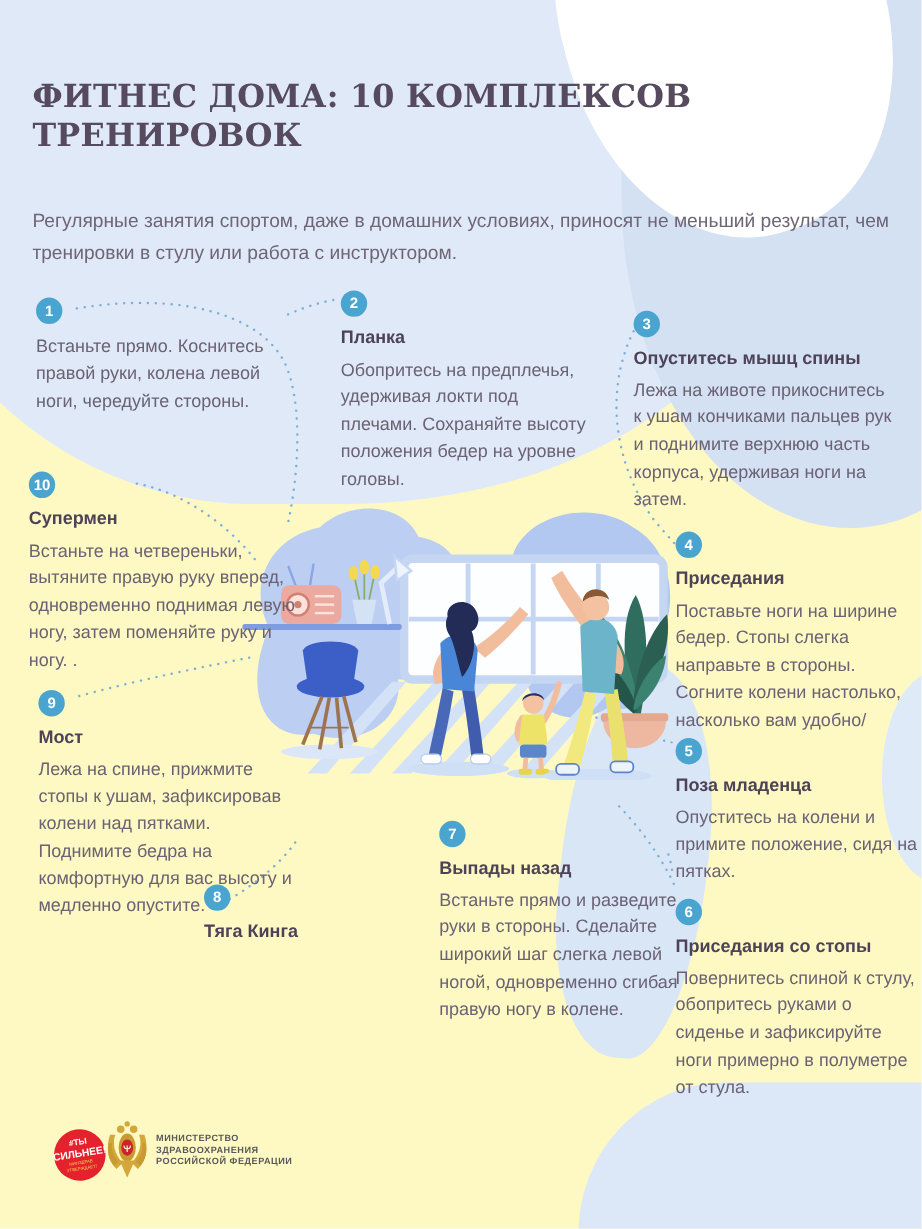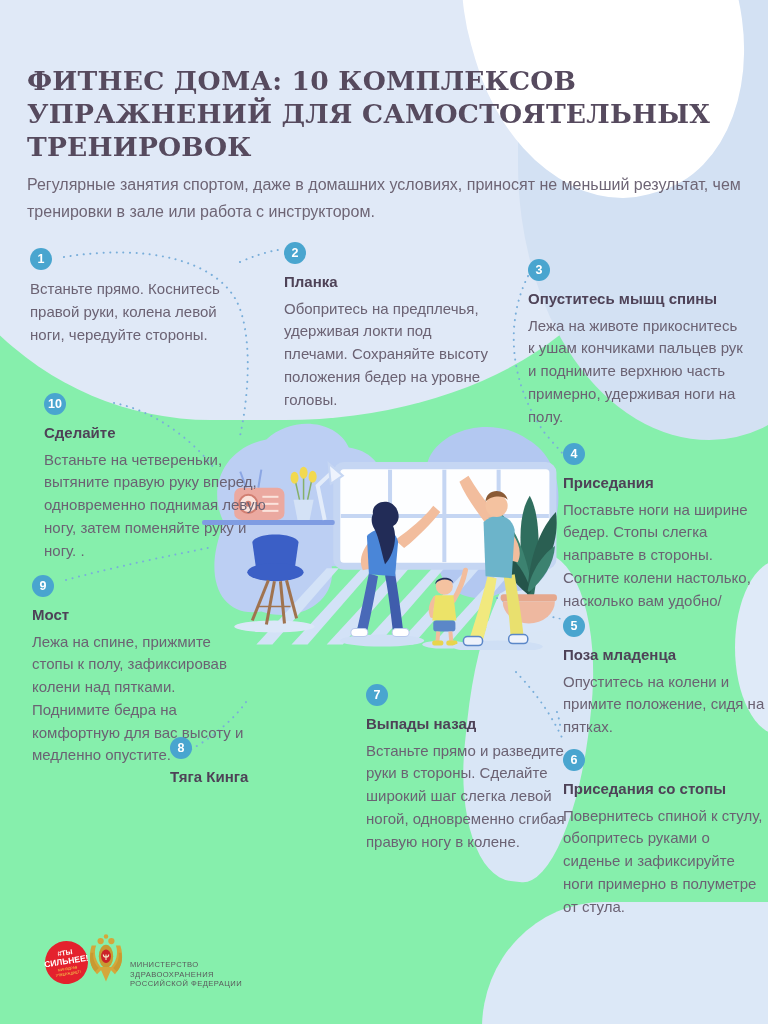--- a/index.html
+++ b/index.html
@@ -1,16 +1,16 @@
 <!DOCTYPE html>
 <html><head>
 <meta charset="utf-8">
 <style>
   html,body{margin:0;padding:0;background:#ffffff;}
-  #poster{position:relative;width:768px;height:1024px;overflow:hidden;background:#86efac;
+  #poster{position:relative;width:768px;height:1024px;overflow:hidden;background:#fef9c3;
           font-family:"Liberation Sans",sans-serif;}
   
   .blob{position:absolute;z-index:0;}
   .blob-top-left{left:-100px;top:-160px;width:740px;height:580px;background:#e0e9f7;
        border-radius:0 0 48% 42% / 0 0 40% 55%;}
   .blob-top-right{right:-80px;top:-90px;width:330px;height:530px;background:#d3e1f3;
        border-radius:0 0 42% 58% / 0 0 30% 52%;}
   .blob-white-notch{left:468px;top:-170px;width:270px;height:370px;background:#ffffff;
        border-radius:48%;transform:rotate(-16deg);}
   .blob-mid{left:468px;top:552px;width:122px;height:330px;background:#d9e6f6;
@@ -35,36 +35,36 @@
   .item p{margin:0;font-size:15px;color:#6b6273;line-height:1.52;}
   .p1{left:30px;top:248px;width:205px;}
   .p2{left:284px;top:242px;width:205px;}
   .p3{left:528px;top:259px;width:215px;}
   .p4{left:563px;top:443px;width:205px;}
   .p5{left:563px;top:615px;width:210px;}
   .p6{left:563px;top:749px;width:205px;}
   .p7{left:366px;top:684px;width:212px;}
   .p8{left:170px;top:737px;width:228px;}
   .p9{left:32px;top:575px;width:222px;}
-  .p10{left:44px;top:393px;width:222px;}
+  .p10{left:24px;top:393px;width:222px;}
   
   .connectors{position:absolute;left:0;top:0;z-index:1;}
   .connectors path{fill:none;stroke:#79aeda;stroke-width:2;stroke-linecap:round;
        stroke-dasharray:.1 6.5;}
   .illustration{position:absolute;left:196px;top:416px;width:372px;height:234px;z-index:2;}
   
   .campaign-badge{position:absolute;left:45px;top:941px;width:43px;height:43px;z-index:3;
        background:#e4212d;border-radius:50%;display:flex;flex-direction:column;
        align-items:center;justify-content:center;transform:rotate(-9deg);text-align:center;}
   .campaign-badge .l1{color:#fff;font-weight:bold;font-size:7px;line-height:8px;}
   .campaign-badge .l2{color:#fff;font-weight:bold;font-size:8.5px;line-height:9px;}
   .campaign-badge .l3{color:#f5d34c;font-size:3.6px;line-height:5px;margin-top:1px;}
   .eagle{position:absolute;left:88px;top:933px;width:36px;height:52px;z-index:3;}
   .ministry{position:absolute;left:130px;top:944px;z-index:3;color:#58595b;
-       font-weight:normal;font-size:7.6px;line-height:9.6px;letter-spacing:.45px;margin-top:16px;}
+       font-weight:bold;font-size:7.6px;line-height:9.6px;letter-spacing:.45px;}
 </style>
 </head>
 <body>
 
 <div id="poster">
 
   <div class="blob blob-top-left"></div>
   <div class="blob blob-top-right"></div>
   <div class="blob blob-white-notch"></div>
   <div class="blob blob-mid"></div>
@@ -78,56 +78,55 @@
     <path d="M528,276 C506,320 508,380 544,432 C552,442 558,448 563,454"></path>
     <path d="M66,580 C118,566 168,556 208,548"></path>
     <path d="M246,702 C232,722 208,740 190,750"></path>
     <path d="M516,672 C535,692 552,715 564,742"></path>
     <path d="M497,598 C518,608 542,614 560,619"></path>
     <path d="M557,712 C559,718 560,724 561,731"></path>
   </svg>
 
   <div class="title">
     <div>ФИТНЕС ДОМА: 10 КОМПЛЕКСОВ</div>
-    <div>УПРАЖНЕНИЙ ДЛЯ САМОСТОЯТЕЛЬНЫХ</div>
     <div>ТРЕНИРОВОК</div>
   </div>
   <div class="subtitle">
     <div>Регулярные занятия спортом, даже в домашних условиях, приносят не меньший результат, чем</div>
-    <div>тренировки в зале или работа с инструктором.</div>
+    <div>тренировки в стулу или работа с инструктором.</div>
   </div>
 
   <div class="item p1">
     <div class="badge">1</div>
     <p>Встаньте прямо. Коснитесь правой руки, колена левой ноги, чередуйте стороны.</p>
   </div>
   <div class="item p2">
     <div class="badge">2</div>
     <h3>Планка</h3>
     <p>Обопритесь на предплечья, удерживая локти под плечами. Сохраняйте высоту положения бедер на уровне головы.</p>
   </div>
   <div class="item p3">
     <div class="badge">3</div>
     <h3>Опуститесь мышц спины</h3>
-    <p>Лежа на животе прикоснитесь к ушам кончиками пальцев рук и поднимите верхнюю часть примерно, удерживая ноги на полу.</p>
+    <p>Лежа на животе прикоснитесь к ушам кончиками пальцев рук и поднимите верхнюю часть корпуса, удерживая ноги на затем.</p>
   </div>
   <div class="item p10">
     <div class="badge">10</div>
-    <h3>Сделайте</h3>
+    <h3>Супермен</h3>
     <p>Встаньте на четвереньки, вытяните правую руку вперед, одновременно поднимая левую ногу, затем поменяйте руку и ногу. .</p>
   </div>
   <div class="item p4">
     <div class="badge">4</div>
     <h3>Приседания</h3>
     <p>Поставьте ноги на ширине бедер. Стопы слегка направьте в стороны. Согните колени настолько, насколько вам удобно/</p>
   </div>
   <div class="item p9">
     <div class="badge">9</div>
     <h3>Мост</h3>
-    <p>Лежа на спине, прижмите стопы к полу, зафиксировав колени над пятками. Поднимите бедра на комфортную для вас высоту и медленно опустите.</p>
+    <p>Лежа на спине, прижмите стопы к ушам, зафиксировав колени над пятками. Поднимите бедра на комфортную для вас высоту и медленно опустите.</p>
   </div>
   <div class="item p5">
     <div class="badge">5</div>
     <h3>Поза младенца</h3>
     <p>Опуститесь на колени и примите положение, сидя на пятках.</p>
   </div>
   <div class="item p7">
     <div class="badge">7</div>
     <h3>Выпады назад</h3>
     <p>Встаньте прямо и разведите руки в стороны. Сделайте широкий шаг слегка левой ногой, одновременно сгибая правую ногу в колене.</p>

